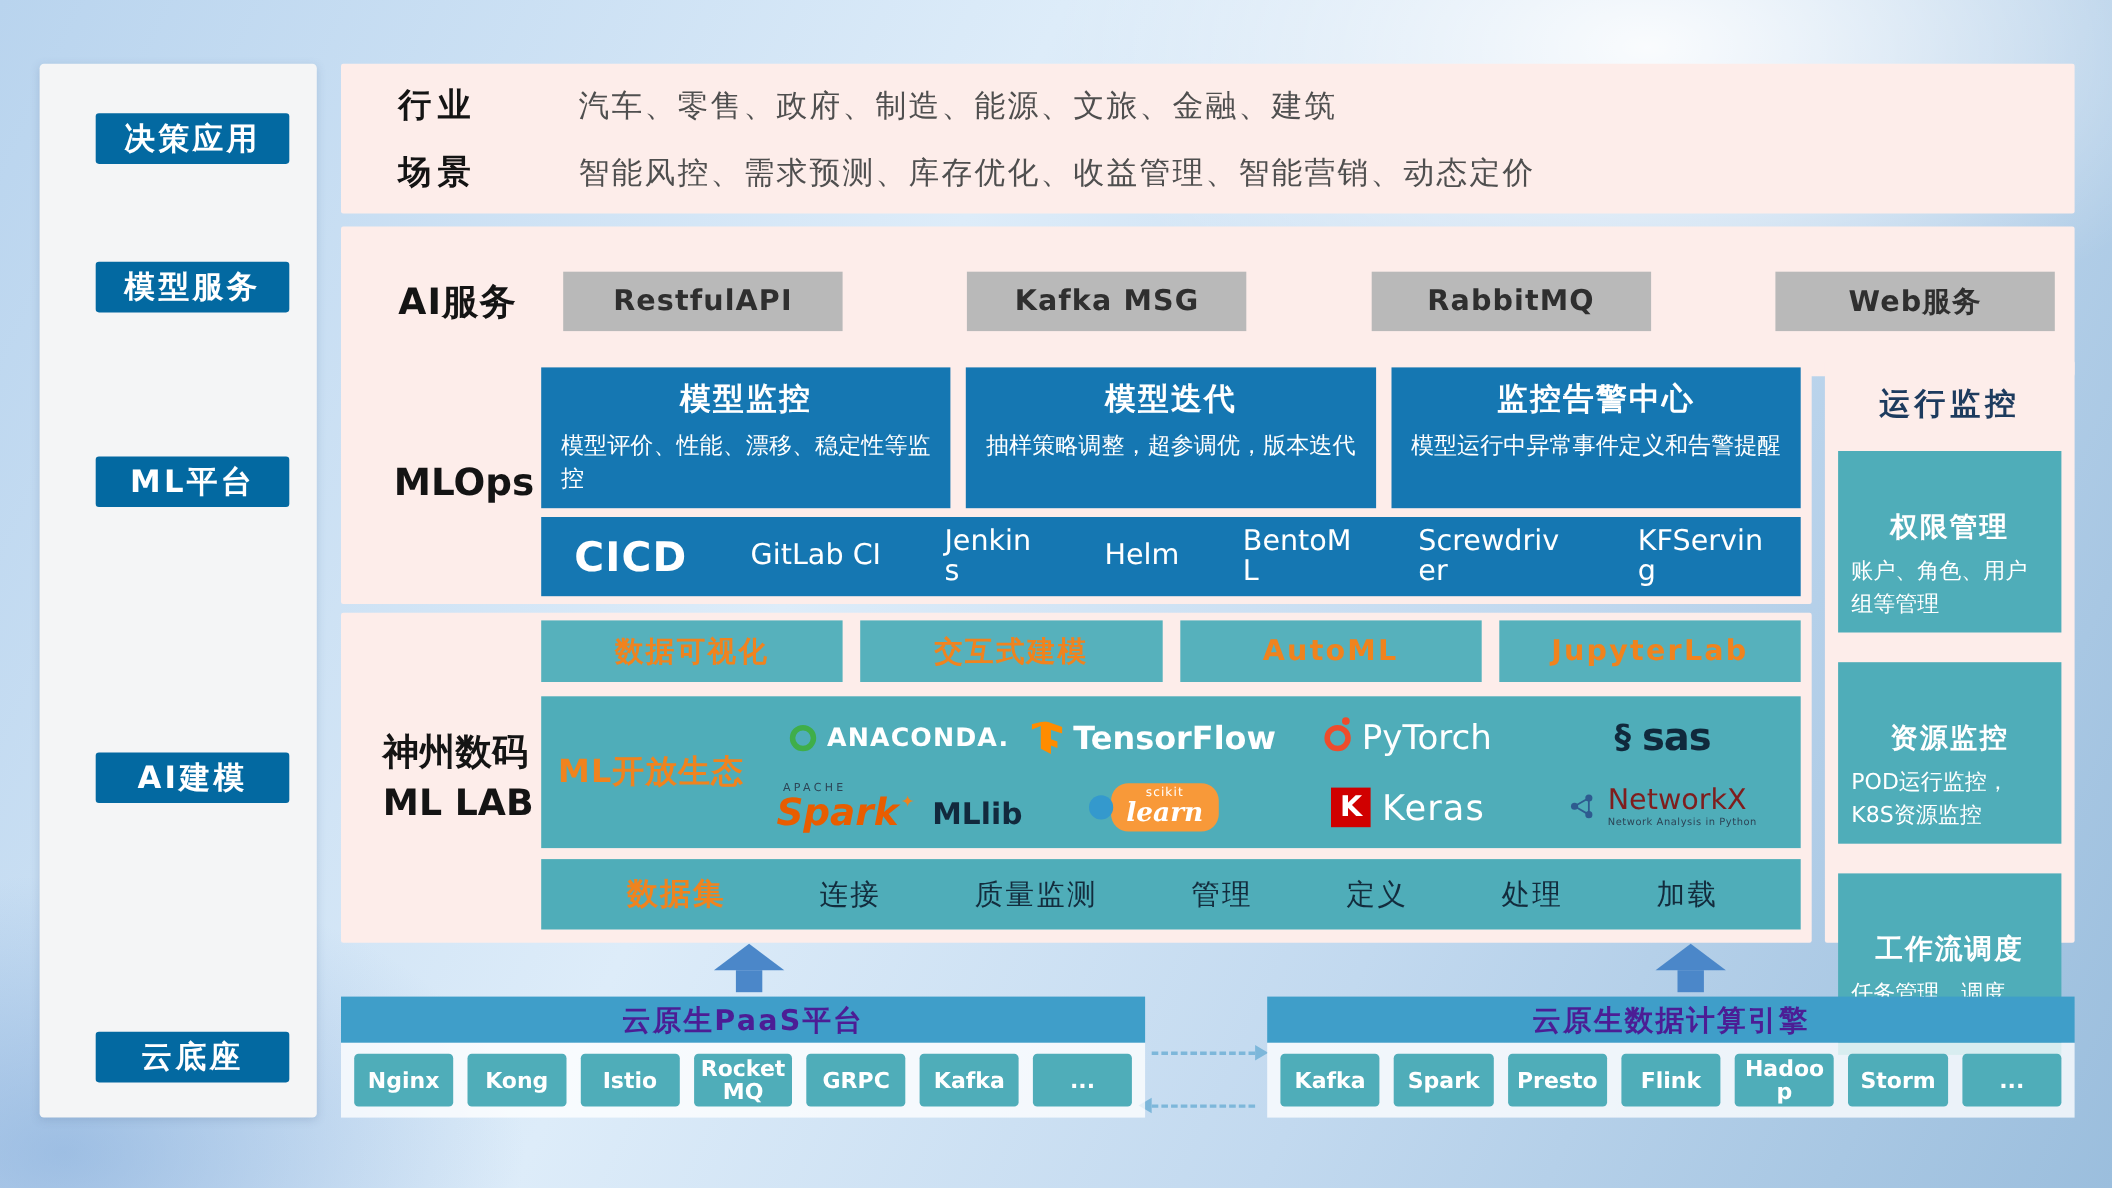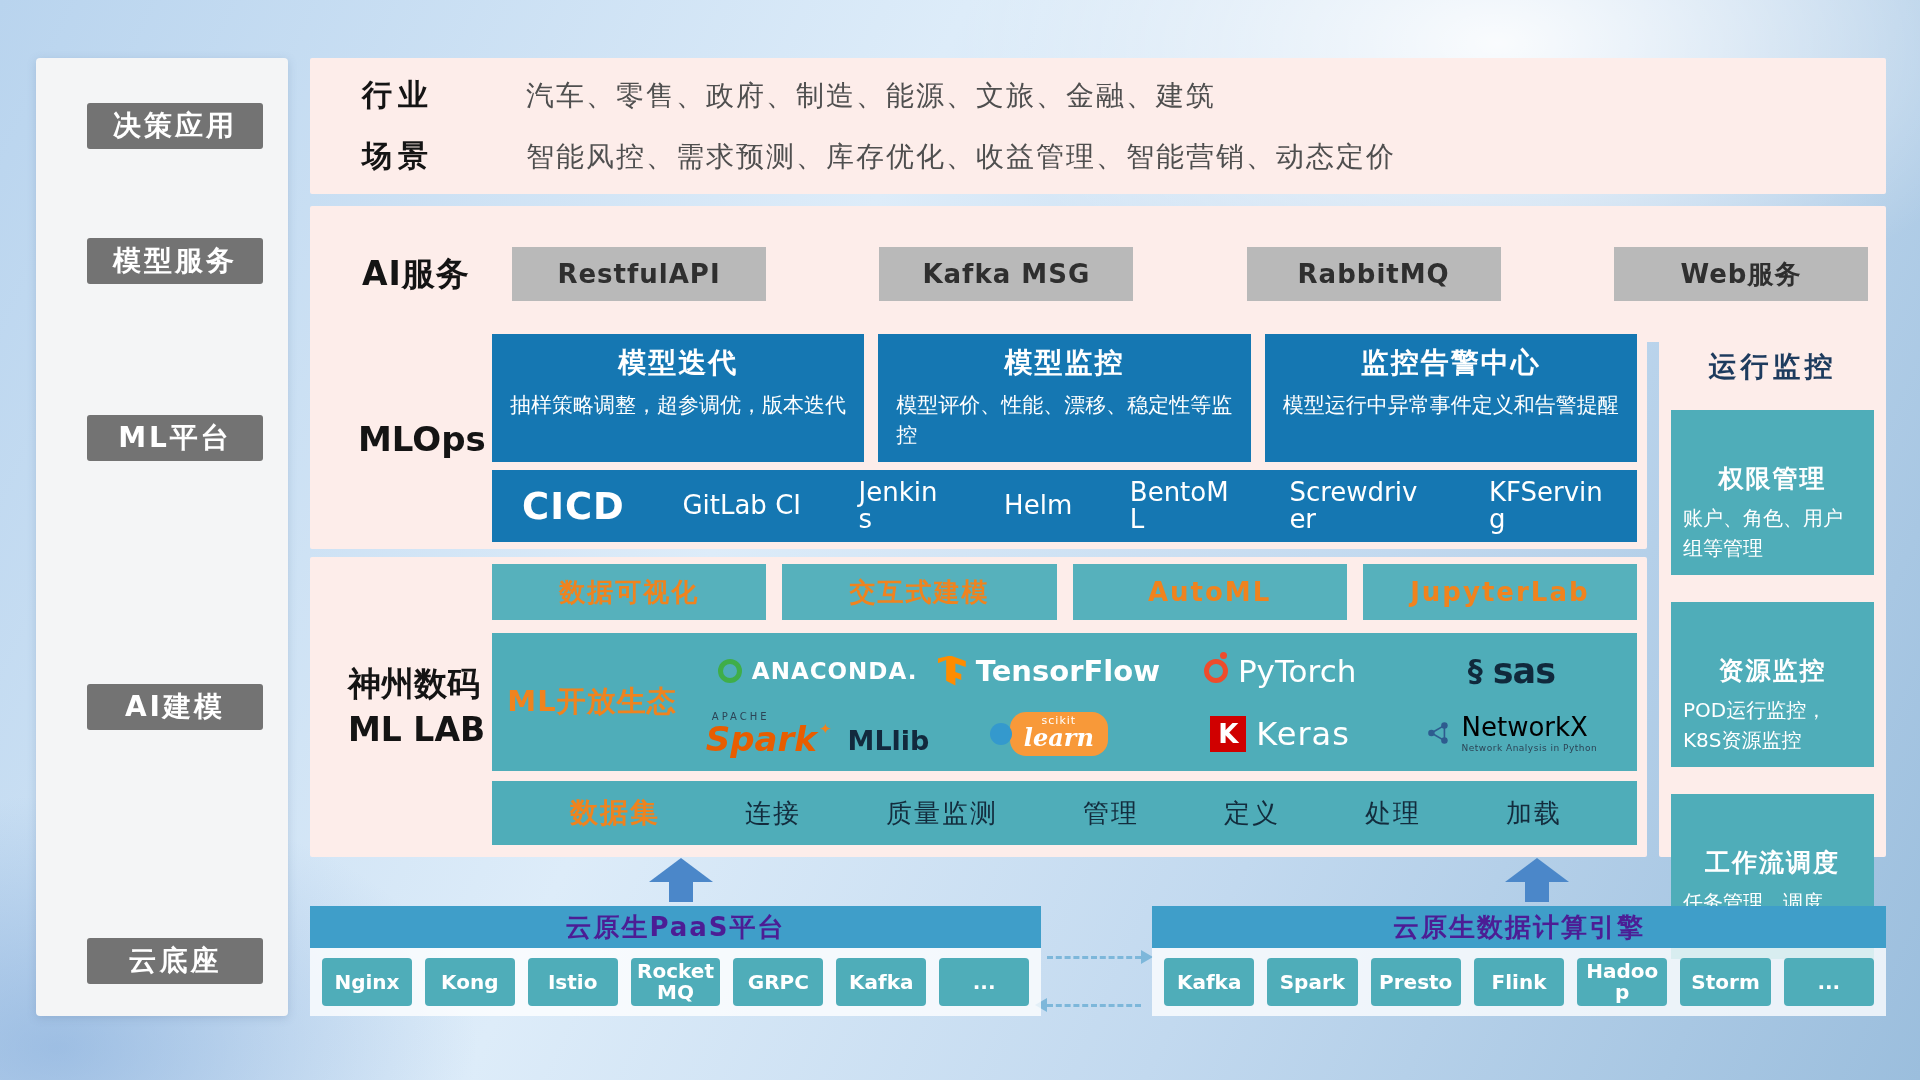--- a/index.html
+++ b/index.html
@@ -6,21 +6,21 @@
   html,body{margin:0;padding:0;}
   body{width:1920px;height:1080px;overflow:hidden;font-family:"DejaVu Sans","Liberation Sans",sans-serif;}
   .canvas{position:relative;width:1920px;height:1080px;
     background:
       radial-gradient(ellipse 900px 480px at 78% 4%, rgba(255,255,255,0.9), rgba(255,255,255,0) 60%),
       radial-gradient(ellipse 700px 420px at 3% 97%, rgba(110,155,210,0.5), rgba(110,155,210,0) 60%),
       linear-gradient(115deg,#b9d4ee 0%,#ddecf9 40%,#c2d9ef 68%,#9bbedd 100%);
   }
   
   .sidebar{position:absolute;left:36px;top:58px;width:252px;height:958px;background:#f4f5f6;border-radius:4px;box-shadow:0 2px 8px rgba(90,120,160,.25);}
-  .side-btn{position:absolute;left:51px;width:176px;height:46px;background:#737373;color:#fff;font-size:28px;font-weight:bold;display:flex;align-items:center;justify-content:center;letter-spacing:3px;border-radius:3px;}
+  .side-btn{position:absolute;left:51px;width:176px;height:46px;background:#0369a1;color:#fff;font-size:28px;font-weight:bold;display:flex;align-items:center;justify-content:center;letter-spacing:3px;border-radius:3px;}
   .sb0{top:45px}.sb1{top:180px}.sb2{top:357px}.sb3{top:626px}.sb4{top:880px}
   
   .panel{position:absolute;background:#fdedea;border-radius:2px;}
   
   .row1{left:310px;top:58px;width:1576px;height:136px;display:flex;flex-direction:column;justify-content:center;gap:20px;padding-left:52px;}
   .app-line{display:flex;align-items:center;}
   .app-label{width:118px;font-size:30px;font-weight:bold;color:#141414;letter-spacing:6px;}
   .app-value{margin-left:46px;font-size:28px;color:#4f4f4f;letter-spacing:2px;}
   
   .row2{left:310px;top:206px;width:1576px;height:136px;display:flex;align-items:center;padding:0 18px 0 52px;}
@@ -69,21 +69,21 @@
   .spark-word{font-size:34px;font-weight:bold;font-style:italic;color:#e85d00;}
   .spark-word::after{content:"\2726";font-size:15px;color:#f0831e;vertical-align:top;margin-left:2px;}
   .mllib{font-size:27px;font-weight:bold;color:#12293d;margin-left:6px;align-self:flex-end;}
   .sk-dot{width:22px;height:22px;background:#3499cd;border-radius:50%;margin-right:-12px;z-index:1;}
   .sk-blob{background:#f89939;border-radius:16px;padding:3px 14px 6px;display:flex;flex-direction:column;align-items:center;line-height:1;}
   .sk-top{font-size:11px;color:#fff;letter-spacing:1px;}
   .sk-word{font-family:"DejaVu Serif","Liberation Serif",serif;font-style:italic;font-weight:bold;font-size:24px;color:#fff;}
   .keras-box{width:36px;height:36px;background:#d00000;color:#fff;font-size:26px;font-weight:bold;display:flex;align-items:center;justify-content:center;}
   .keras-word{color:#fff;font-size:32px;font-weight:500;letter-spacing:1px;}
   .nx-stack{display:flex;flex-direction:column;line-height:1.15;}
-  .nx-word{font-size:26px;color:#000000;font-weight:500;}
+  .nx-word{font-size:26px;color:#7f1d1d;font-weight:500;}
   .nx-sub{font-size:9px;color:#2c4456;letter-spacing:.5px;}
   .dataset{position:absolute;left:182px;right:10px;top:224px;height:64px;background:#4fadb9;display:flex;align-items:center;justify-content:space-between;padding:0 75px 0 78px;}
   .ds-label{font-size:28px;font-weight:bold;color:#f0831e;letter-spacing:2px;}
   .ds-item{font-size:26px;color:#132c3d;letter-spacing:2px;}
   
   .cloud{position:absolute;top:906px;}
   .paas{left:310px;width:731px;}
   .engine{left:1152px;width:734px;}
   .cloud-header{height:42px;background:#3f9ec9;color:#4c1d95;font-size:26px;font-weight:bold;display:flex;align-items:center;justify-content:center;letter-spacing:2px;}
   .cloud-body{background:rgba(255,255,255,0.78);height:68px;display:flex;align-items:flex-end;gap:13px;padding:10px 12px;}
@@ -130,26 +130,26 @@
       <div class="svc-btn">Kafka MSG</div>
       <div class="svc-btn">RabbitMQ</div>
       <div class="svc-btn">Web服务</div>
     </div>
   </div>
 
   <div class="panel row3">
     <div class="mlops-label">MLOps</div>
     <div class="mlops-cards">
       <div class="mlops-card">
+        <div class="t">模型监控</div>
+        <div class="d">模型评价、性能、漂移、稳定性等监控</div>
+      </div>
+      <div class="mlops-card">
         <div class="t">模型迭代</div>
         <div class="d">抽样策略调整，超参调优，版本迭代</div>
-      </div>
-      <div class="mlops-card">
-        <div class="t">模型监控</div>
-        <div class="d">模型评价、性能、漂移、稳定性等监控</div>
       </div>
       <div class="mlops-card">
         <div class="t">监控告警中心</div>
         <div class="d">模型运行中异常事件定义和告警提醒</div>
       </div>
     </div>
     <div class="cicd-bar">
       <div class="cicd-label">CICD</div>
       <div class="cicd-item">GitLab CI</div>
       <div class="cicd-item ci-jenkins">Jenkins</div>

